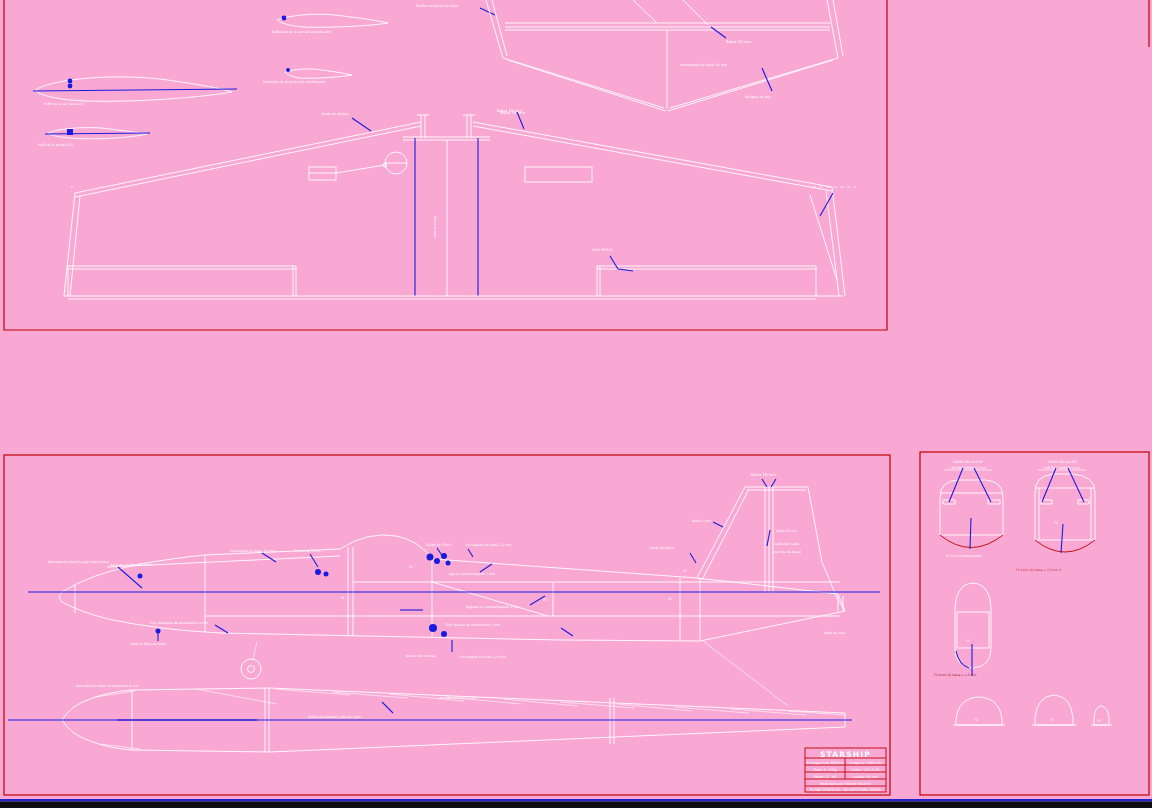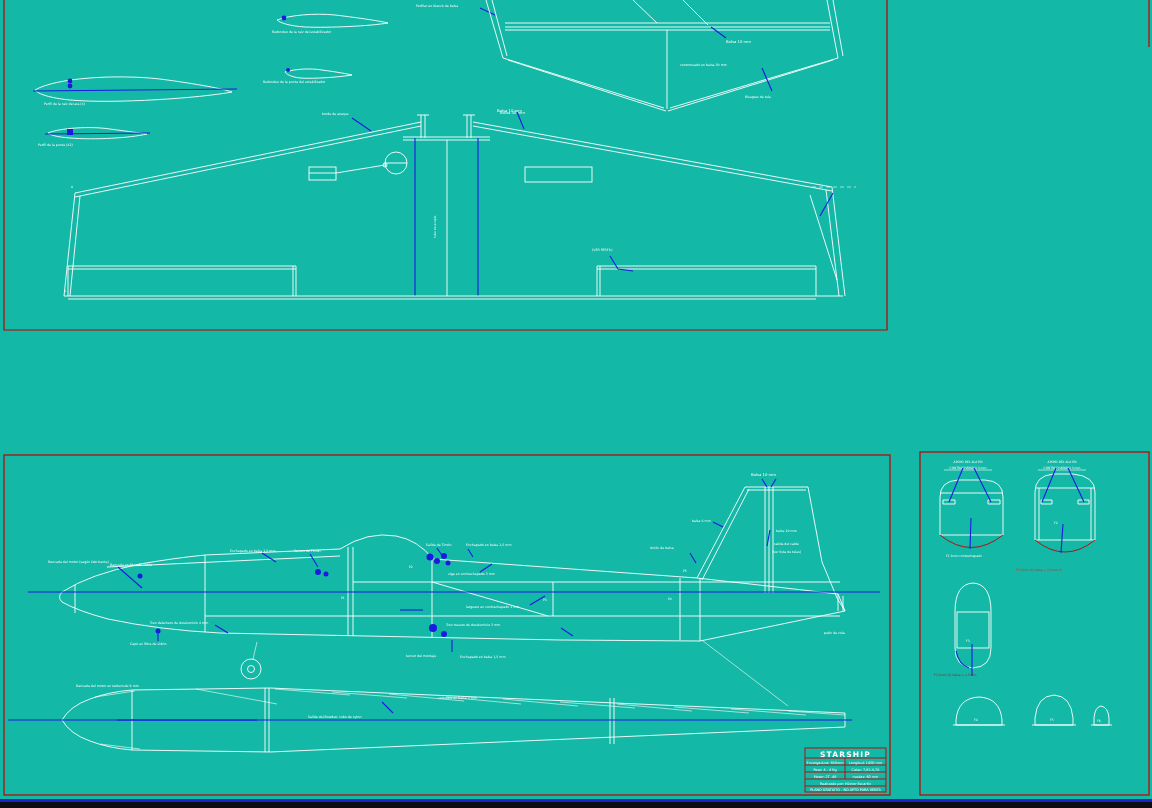--- a/index.html
+++ b/index.html
@@ -1,16 +1,16 @@
 <!DOCTYPE html>
 <html><head>
 <meta charset="utf-8">
 <style>
   html,body{margin:0;padding:0;background:#1a1e26;}
-  .canvas{position:relative;width:1152px;height:808px;background:#14b8a6;overflow:hidden;
+  .canvas{position:relative;width:1152px;height:808px;background:#f9a8d4;overflow:hidden;
           font-family:"DejaVu Sans",sans-serif;}
   svg{position:absolute;left:0;top:0;}
   text{fill:#ffffff;font-family:"DejaVu Sans",sans-serif;}
   .t32{font-size:3.2px;}
   .t3{font-size:3px;}
   .t38{font-size:3.8px;}
   .red{fill:#c23030;}
   .darkred{fill:#9c2020;}
   .ttl{font-size:7.5px;font-weight:bold;letter-spacing:1.2px;}
   .cell{font-size:3.4px;}

